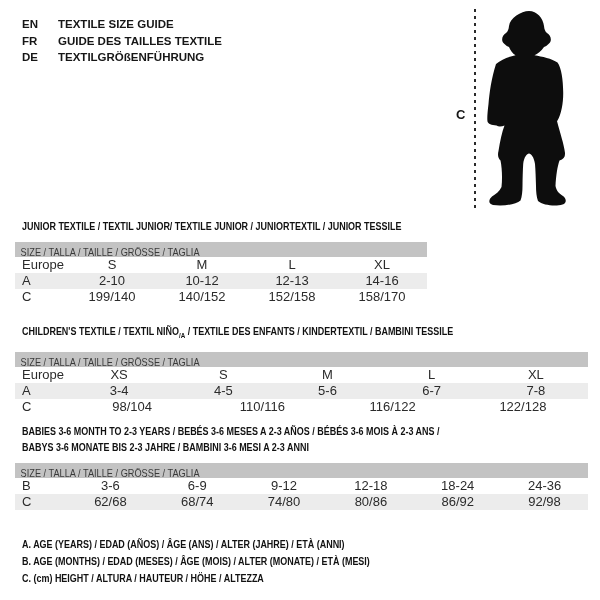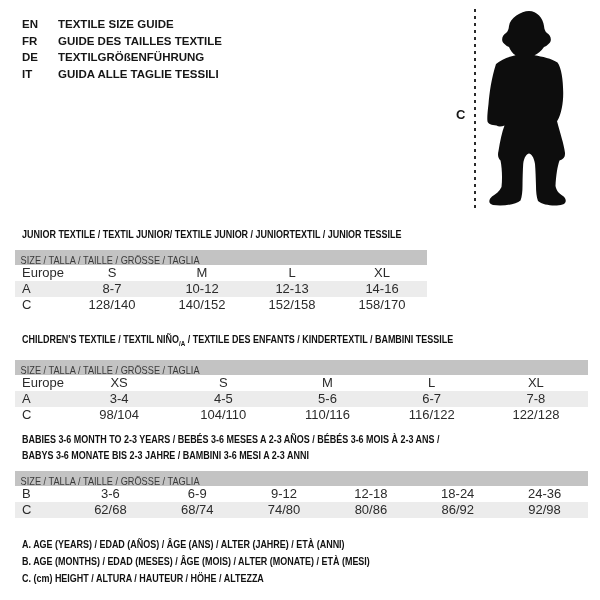--- a/index.html
+++ b/index.html
@@ -22,21 +22,21 @@
 
   
   .dashes{
     position:absolute;left:474px;top:9px;width:2px;height:201px;
     background:repeating-linear-gradient(180deg,#2a2a2a 0,#2a2a2a 3px,transparent 3px,transparent 7px);
   }
   .c-label{position:absolute;left:456px;top:107px;font-size:13px;font-weight:bold;color:#161616;}
   .baby-svg{position:absolute;left:479px;top:6px;}
 
   
-  .section{position:absolute;left:15px;margin-top:8px;}
+  .section{position:absolute;left:15px;}
   .section-title{
     font-size:11.5px;font-weight:bold;line-height:16px;color:#111;
     margin-left:7px;white-space:nowrap;
     transform:scaleX(0.78);transform-origin:0 0;
   }
   .section-title .sub{font-size:8px;vertical-align:sub;}
   .size-table{margin-top:8px;}
   .st-header{height:15px;background:var(--bar);overflow:hidden;}
   .st-header span{
     display:inline-block;font-size:11.5px;line-height:15px;padding-left:7px;
@@ -64,24 +64,20 @@
         <span class="lang-code">EN</span>
         <span class="lang-label">TEXTILE SIZE GUIDE</span>
       </div>
       <div class="lang-row">
         <span class="lang-code">FR</span>
         <span class="lang-label">GUIDE DES TAILLES TEXTILE</span>
       </div>
       <div class="lang-row">
         <span class="lang-code">DE</span>
         <span class="lang-label">TEXTILGRÖßENFÜHRUNG</span>
-      </div>
-      <div class="lang-row">
-        <span class="lang-code">IT</span>
-        <span class="lang-label">GUIDA ALLE TAGLIE TESSILI</span>
       </div>
     </div>
 
   <div class="dashes"></div>
   <div class="c-label">C</div>
 
   <svg class="baby-svg" width="92" height="206" viewBox="0 0 92 206" aria-hidden="true">
     <path id="baby-path" fill="#0d0d0d" d="
       M50,5
       C58,5 64,12 65,20
@@ -132,28 +128,28 @@
           <div class="st-header"><span>SIZE / TALLA / TAILLE / GRÖSSE / TAGLIA</span></div>
           <div class="st-row">
             <div class="st-label">Europe</div>
             <div class="st-cell">S</div>
             <div class="st-cell">M</div>
             <div class="st-cell">L</div>
             <div class="st-cell">XL</div>
           </div>
           <div class="st-row shaded">
             <div class="st-label">A</div>
-            <div class="st-cell">8-7</div>
+            <div class="st-cell">2-10</div>
             <div class="st-cell">10-12</div>
             <div class="st-cell">12-13</div>
             <div class="st-cell">14-16</div>
           </div>
           <div class="st-row">
             <div class="st-label">C</div>
-            <div class="st-cell">128/140</div>
+            <div class="st-cell">199/140</div>
             <div class="st-cell">140/152</div>
             <div class="st-cell">152/158</div>
             <div class="st-cell">158/170</div>
           </div>
         </div>
       </div>
       <div class="section" style="top: 323px;">
         <div class="section-title"><span>CHILDREN'S TEXTILE / TEXTIL NIÑO</span><span class="sub">/A</span><span> / TEXTILE DES ENFANTS / KINDERTEXTIL / BAMBINI TESSILE</span></div>
         <div class="size-table" style="width: 573px;">
           <div class="st-header"><span>SIZE / TALLA / TAILLE / GRÖSSE / TAGLIA</span></div>
@@ -169,21 +165,20 @@
             <div class="st-label">A</div>
             <div class="st-cell">3-4</div>
             <div class="st-cell">4-5</div>
             <div class="st-cell">5-6</div>
             <div class="st-cell">6-7</div>
             <div class="st-cell">7-8</div>
           </div>
           <div class="st-row">
             <div class="st-label">C</div>
             <div class="st-cell">98/104</div>
-            <div class="st-cell">104/110</div>
             <div class="st-cell">110/116</div>
             <div class="st-cell">116/122</div>
             <div class="st-cell">122/128</div>
           </div>
         </div>
       </div>
       <div class="section" style="top: 423px;">
         <div class="section-title"><span>BABIES 3-6 MONTH TO 2-3 YEARS / BEBÉS 3-6 MESES A 2-3 AÑOS / BÉBÉS 3-6 MOIS À 2-3 ANS /</span></div>
         <div class="section-title"><span>BABYS 3-6 MONATE BIS 2-3 JAHRE / BAMBINI 3-6 MESI A 2-3 ANNI</span></div>
         <div class="size-table" style="width: 573px;">

